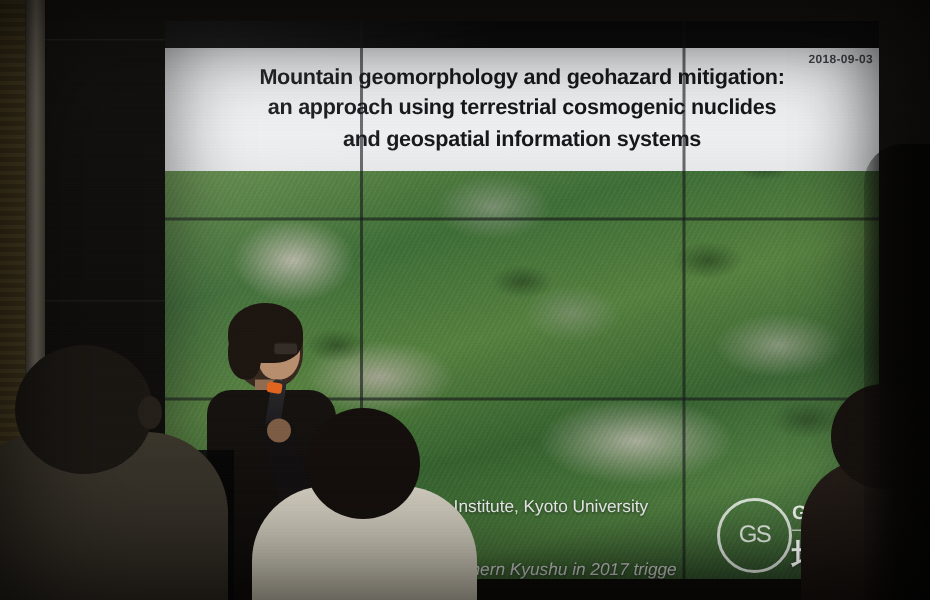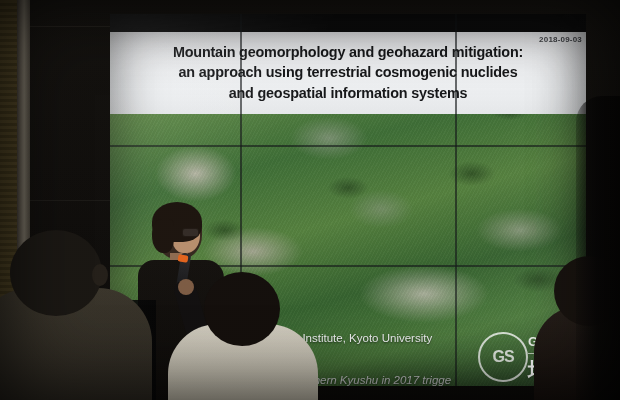--- a/index.html
+++ b/index.html
@@ -76,21 +76,21 @@
     background:linear-gradient(118deg,rgba(255,255,255,.10) 0%,rgba(255,255,255,0) 34%,rgba(255,255,255,0) 66%,rgba(255,255,255,.05) 100%);}
   .screen-vig{position:absolute;inset:0;pointer-events:none;
     box-shadow:inset 0 0 52px rgba(0,0,0,.55);}
 
   
   .watermark{position:absolute;left:478px;top:330px;width:142px;height:62px;
     pointer-events:none;}
   .wm-logo{position:absolute;left:0;top:2px;width:46px;height:46px;border-radius:50%;
     border:2.5px solid rgba(255,255,255,.88);
     display:flex;align-items:center;justify-content:center;
-    color:rgba(255,255,255,.92);font-weight:bold;font-size:16px;letter-spacing:-1px;
+    color:rgba(255,255,255,.92);font-weight:normal;font-size:16px;letter-spacing:-1px;
     opacity:.9;}
   .wm-en{position:absolute;left:50px;top:4px;color:rgba(255,255,255,.90);
     font-size:13px;font-weight:bold;letter-spacing:1.6px;white-space:nowrap;}
   .wm-rule{position:absolute;left:50px;top:23px;width:92px;height:1px;
     background:rgba(255,255,255,.65);}
   .wm-cn{position:absolute;left:50px;top:26px;color:#fff;font-size:22px;
     font-weight:bold;letter-spacing:1px;white-space:nowrap;
     text-shadow:0 1px 3px rgba(0,0,0,.35);}
 
   

